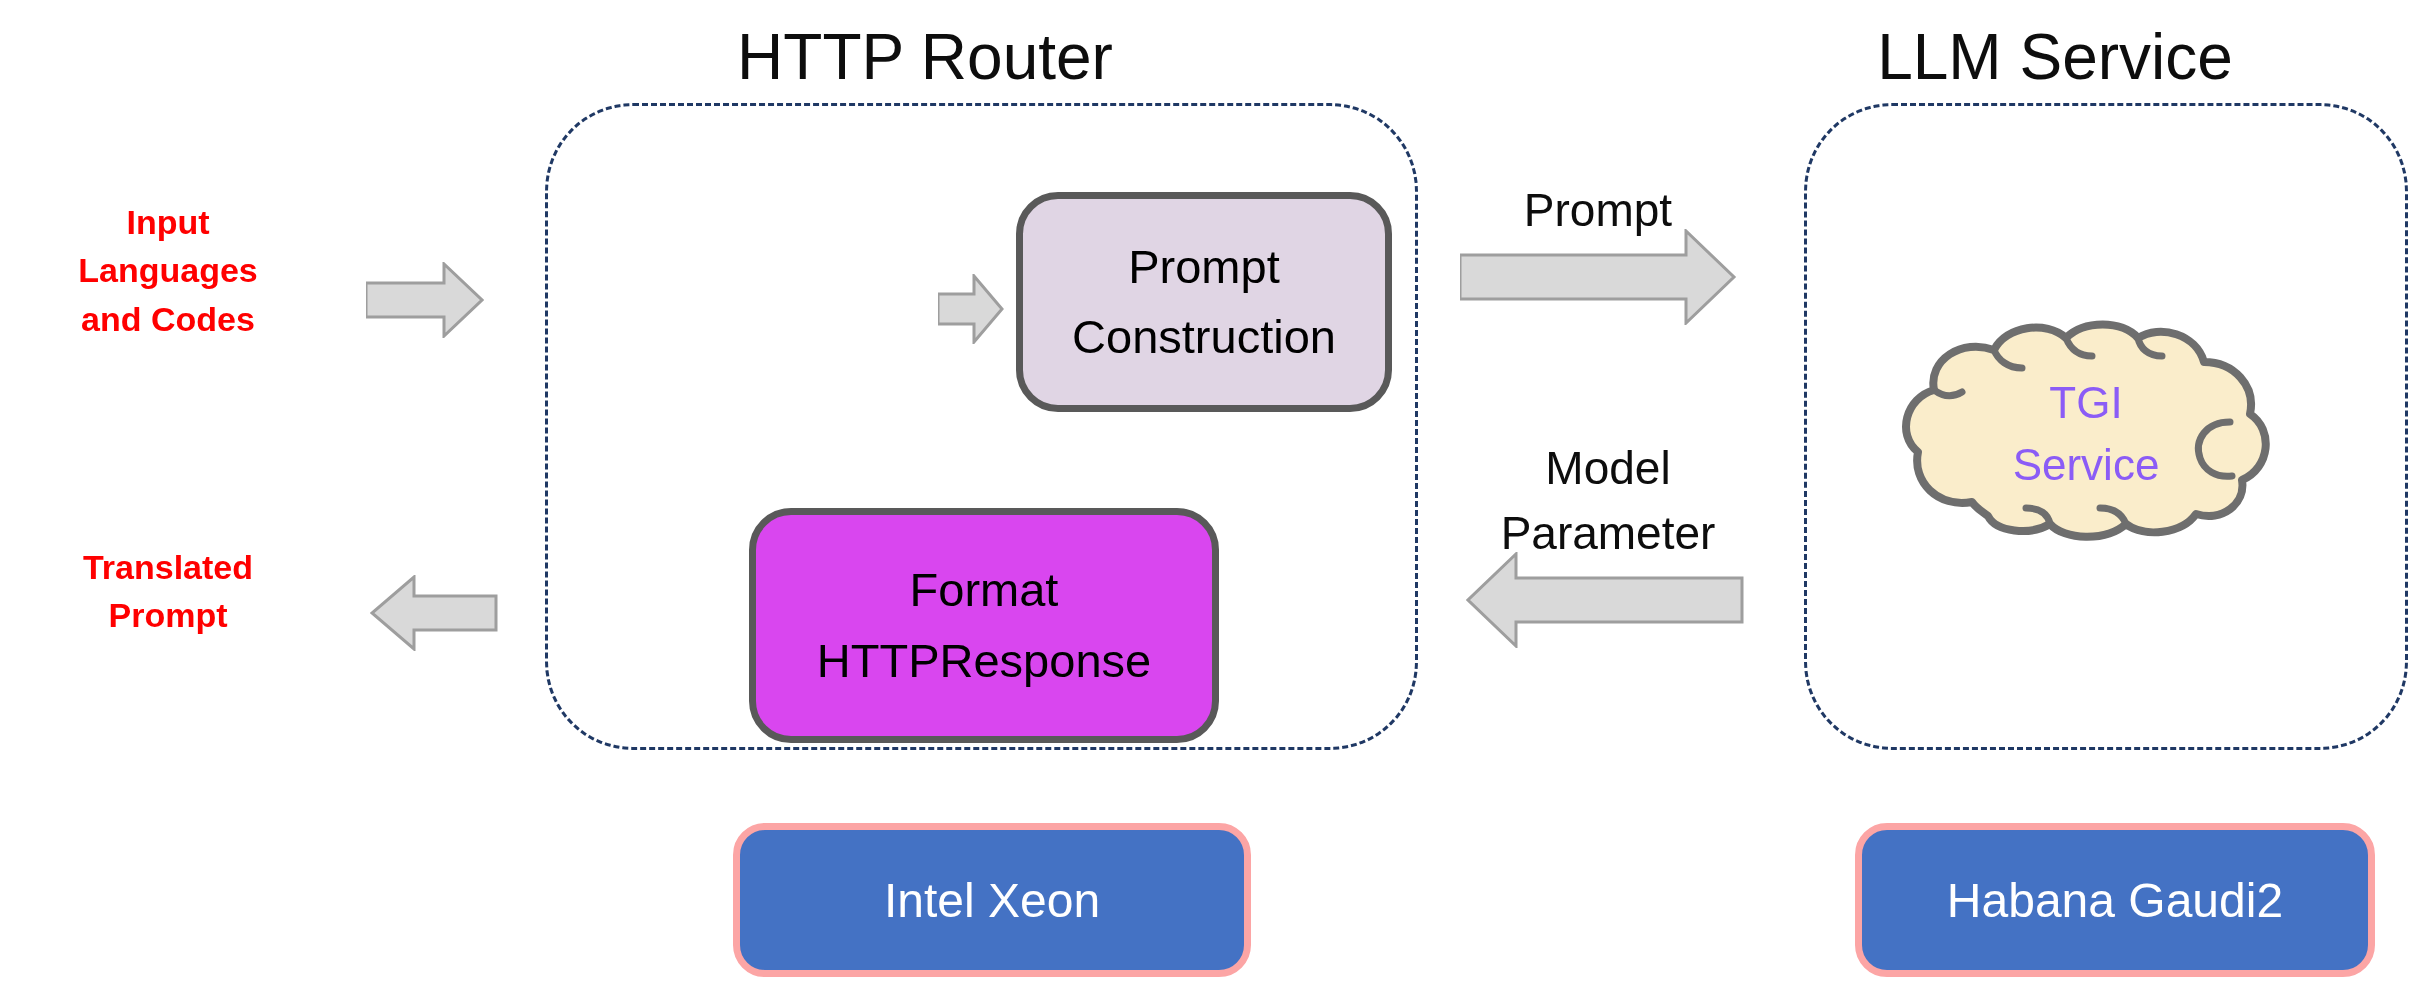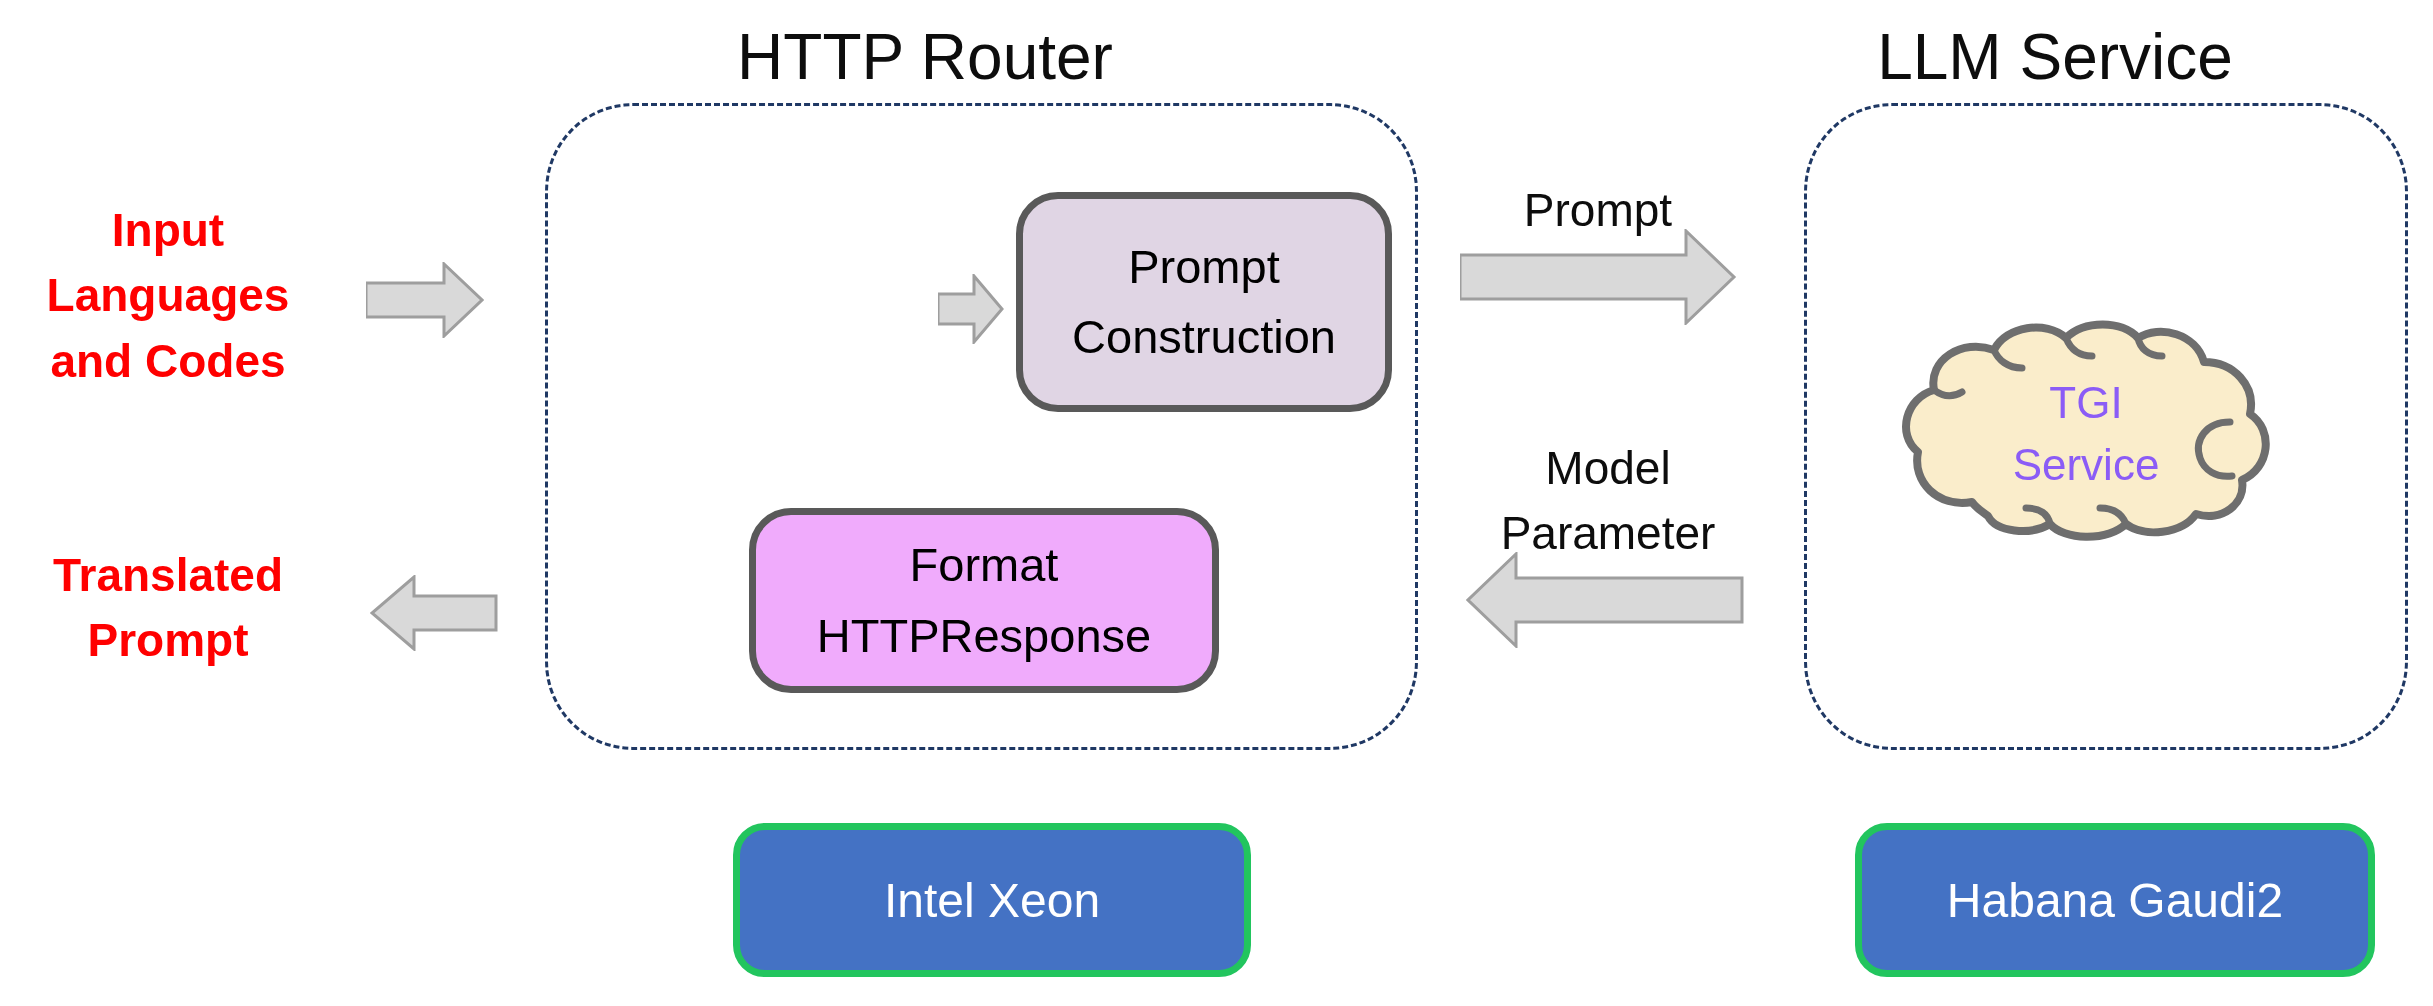--- a/index.html
+++ b/index.html
@@ -42,42 +42,42 @@
     white-space:pre-line;
     border:7px solid #595959;
     border-radius:42px;
     font-size:47px;
     line-height:1.5;
     color:#000;
     box-sizing:border-box;
   }
   #load-box   { left:573px;  top:188px; width:350px; height:224px; background:#FBF9D2; }
   #prompt-box { left:1016px; top:192px; width:376px; height:220px; background:#E0D5E4; }
-  #format-box { left:749px;  top:508px; width:470px; height:185px; background:#f0abfc; }
+  #format-box { left:749px;  top:508px; width:470px; height:235px; background:#d946ef; }
 
   
   .hw {
     position:absolute;
     display:flex; align-items:center; justify-content:center;
     background:#4472C4;
-    border:7px solid #22c55e;
+    border:7px solid #fca5a5;
     border-radius:32px;
     color:#ffffff;
     font-size:48px;
     box-sizing:border-box;
   }
   #intel-box  { left:733px;  top:823px; width:518px; height:154px; }
   #habana-box { left:1855px; top:823px; width:520px; height:154px; }
 
   
   .red-label {
     position:absolute;
     color:#FF0000;
     font-weight:bold;
-    font-size:46px;
+    font-size:34px;
     line-height:1.42;
     text-align:center;
     white-space:pre-line;
   }
   #input-label      { left:18px; top:198px; width:300px; }
   #translated-label { left:18px; top:543px; width:300px; }
 
   
   .flow-label {
     position:absolute;

